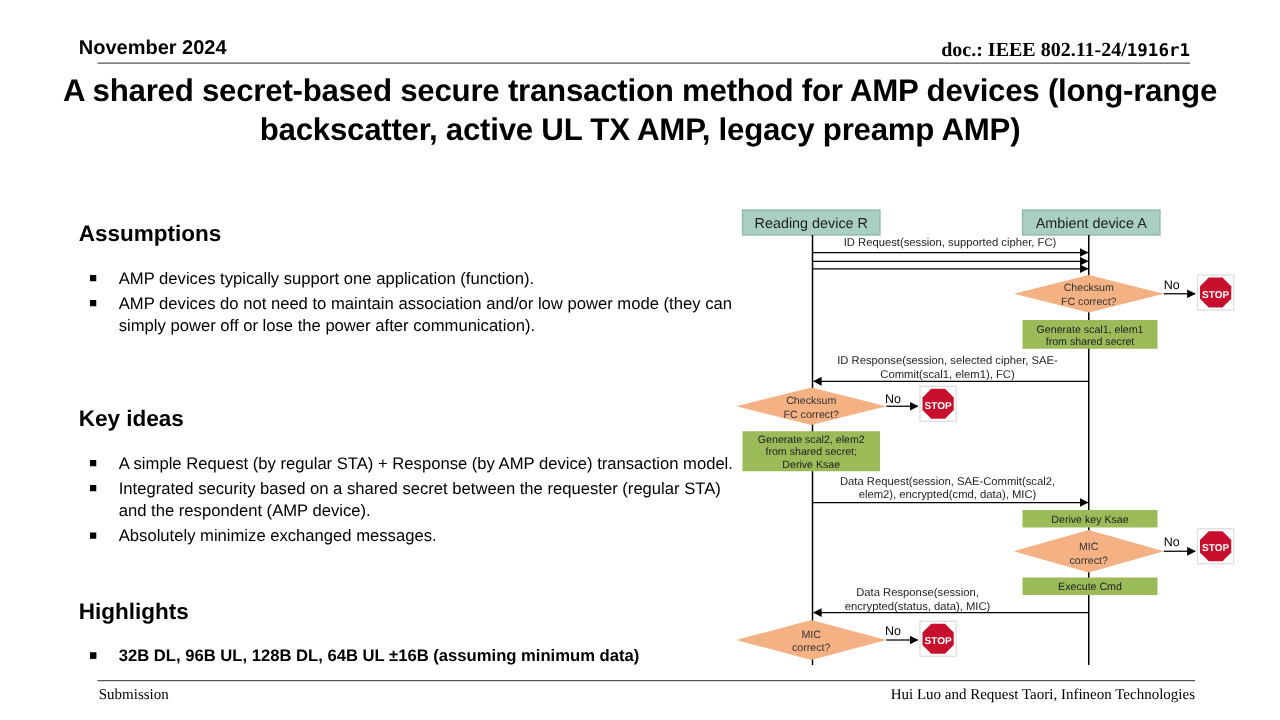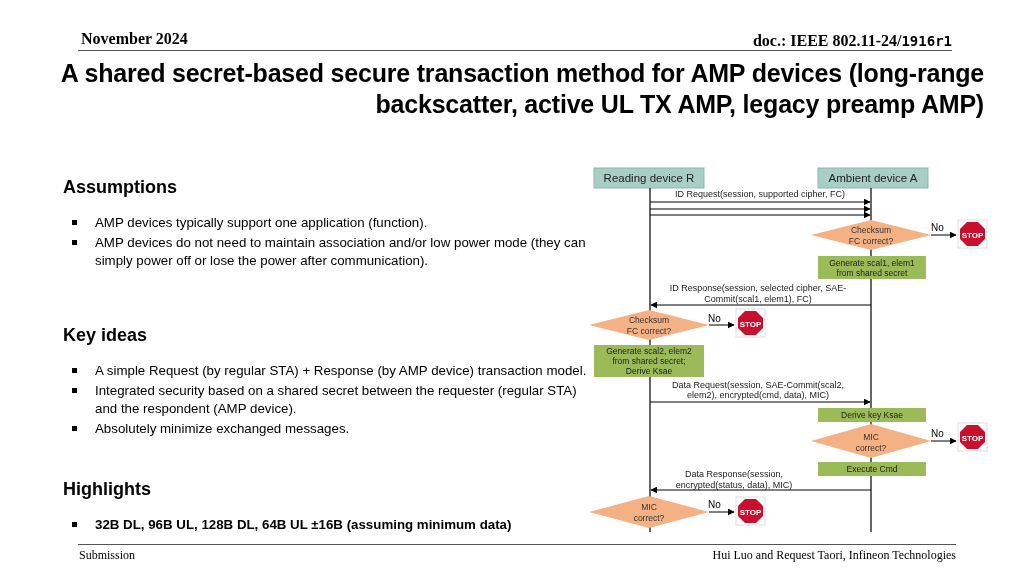--- a/index.html
+++ b/index.html
@@ -1,21 +1,21 @@
 <!DOCTYPE html>
 <html><head>
 <meta charset="utf-8">
 <style>
   html, body { margin:0; padding:0; background:#ffffff; }
   body { width:1024px; height:576px; position:relative; overflow:hidden; font-family:"Liberation Sans", sans-serif; color:#000; }
-  .hdr-date { position:absolute; left:81px; top:30px; font-family:Liberation Serif, serif; font-weight:bold; font-size:16px; }
+  .hdr-date { position:absolute; left:63px; top:30px; font-family:Liberation Sans, sans-serif; font-weight:bold; font-size:16px; }
   .hdr-doc { position:absolute; right:72px; top:32px; font-family:"Liberation Serif", serif; font-weight:bold; font-size:16px; }
   .hdr-doc .mono { font-family:"DejaVu Sans Mono", monospace; font-size:14px; }
   .hdr-line { position:absolute; left:78px; right:72px; top:50px; height:0; border-top:1.5px solid #555; }
-  .title { position:absolute; left:40px; right:40px; top:58px; text-align:right; font-weight:bold; font-size:25px; line-height:31px; letter-spacing:-0.2px; }
+  .title { position:absolute; left:40px; right:40px; top:58px; text-align:center; font-weight:bold; font-size:25px; line-height:31px; letter-spacing:-0.2px; }
   .sec { position:absolute; left:47px; }
   .sec h2 { margin:16px; font-size:18px; font-weight:bold; line-height:22px; }
   .sec ul { list-style:none; margin:3px 0 0 0; padding:0; }
   .sec li { position:relative; padding-left:48px; font-size:13.3px; line-height:18px; margin-bottom:2px; width:500px; }
   .sec li .bullet { position:absolute; left:25px; top:6px; width:5px; height:5px; background:#000; }
   .sec li.bold { font-weight:bold; }
   .ftr-line { position:absolute; left:78px; right:68px; top:544px; border-top:1.5px solid #555; }
   .ftr { position:absolute; top:548px; font-family:"Liberation Serif", serif; font-size:12px; }
   .ftr-left { left:79px; }
   .ftr-center { left:501px;margin-top:32px; }

